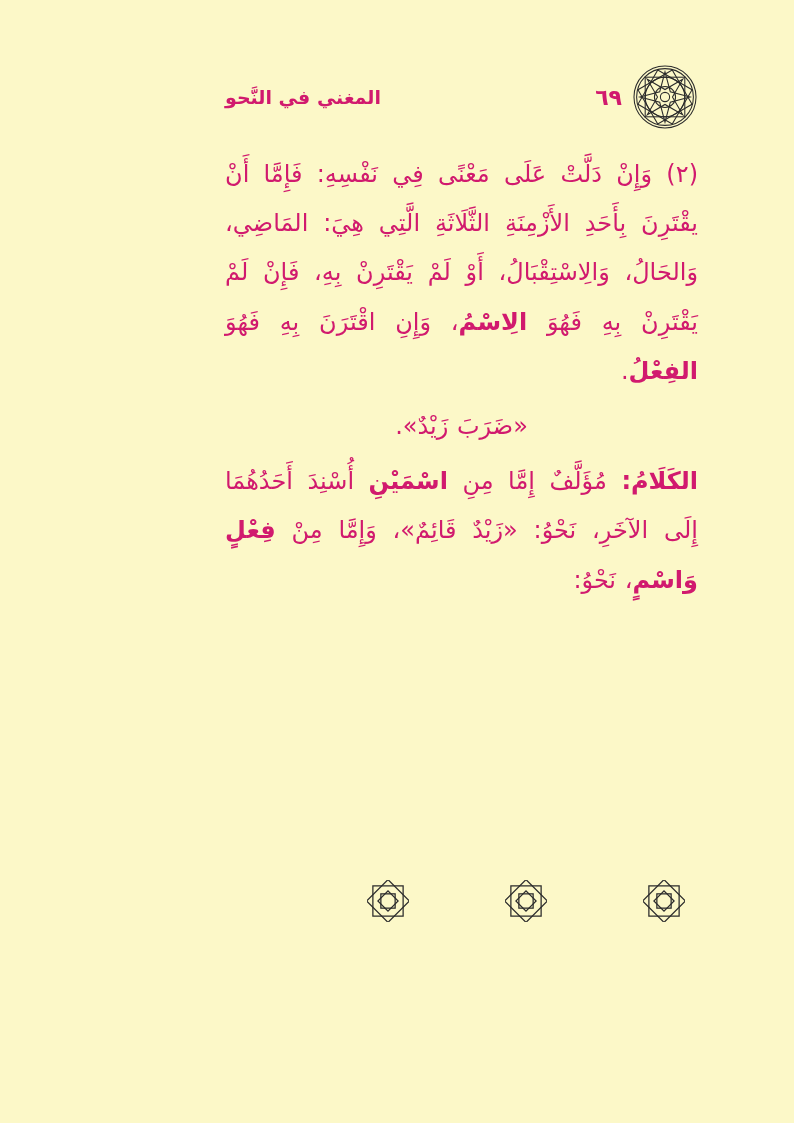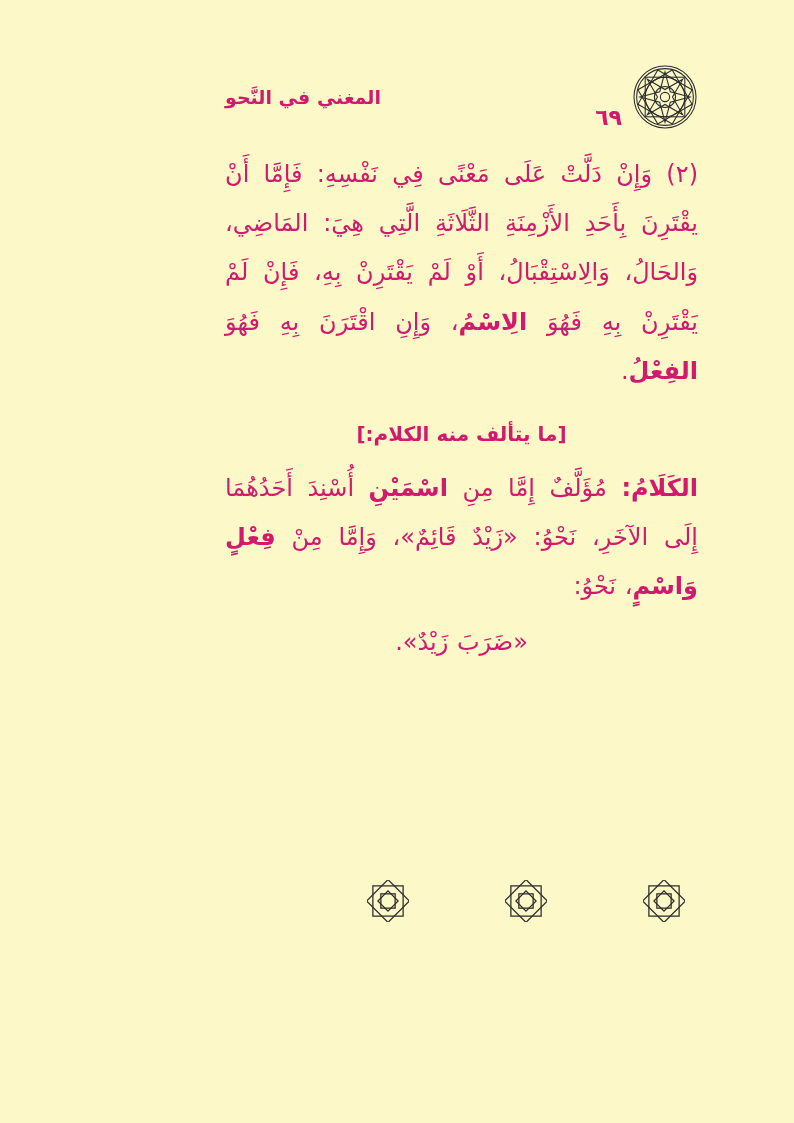--- a/index.html
+++ b/index.html
@@ -40,21 +40,21 @@
     font-size: 19px;
     font-weight: bold;
     color: #d11a6e;
     letter-spacing: 0;
     white-space: nowrap;
     direction: rtl;
   }
   .header-left {
     display: flex;
     flex-direction: row;
-    align-items: flex-end;
+    align-items: center;
     gap: 10px;
   }
   .page-number {
     font-family: "DejaVu Sans", sans-serif;
     font-size: 22px;
     font-weight: bold;
     color: #d11a6e;
     direction: rtl;
   }
   .rosette {
@@ -161,27 +161,26 @@
 
   <div class="content">
 
     <p class="para first">
       <span>(٢) وَإِنْ دَلَّتْ عَلَى مَعْنًى فِي نَفْسِهِ: فَإِمَّا أَنْ يقْتَرِنَ</span>
       <span>بِأَحَدِ الأَزْمِنَةِ الثَّلَاثَةِ الَّتِي هِيَ: المَاضِي، وَالحَالُ،</span>
       <span>وَالِاسْتِقْبَالُ، أَوْ لَمْ يَقْتَرِنْ بِهِ، فَإِنْ لَمْ يَقْتَرِنْ بِهِ فَهُوَ</span>
       <span class="bold">الِاسْمُ</span><span>، وَإِنِ اقْتَرَنَ بِهِ فَهُوَ</span> <span class="bold">الفِعْلُ</span><span>.</span>
     </p>
 
-    <h2 class="section-heading">[ما يتألف منه الكلام:]</h2>
-
+
+    <p class="para lastline">«ضَرَبَ زَيْدٌ».</p>
     <p class="para block2">
       <span class="bold">الكَلَامُ:</span><span> مُؤَلَّفٌ إِمَّا مِنِ </span><span class="bold">اسْمَيْنِ</span><span> أُسْنِدَ أَحَدُهُمَا إِلَى</span>
       <span>الآخَرِ، نَحْوُ: «زَيْدٌ قَائِمٌ»، وَإِمَّا مِنْ </span><span class="bold">فِعْلٍ وَاسْمٍ</span><span>، نَحْوُ:</span>
     </p>
-    <p class="para lastline">«ضَرَبَ زَيْدٌ».</p>
 
   </div>
 
   <div class="ornaments">
     <span>
       <svg viewBox="0 0 100 100" xmlns="http://www.w3.org/2000/svg">
         <g fill="none" stroke="#2b2b2b" stroke-width="3">
           <rect x="14" y="14" width="72" height="72"></rect>
           <rect x="14" y="14" width="72" height="72" transform="rotate(45 50 50)"></rect>
           <rect x="33" y="33" width="34" height="34"></rect>

